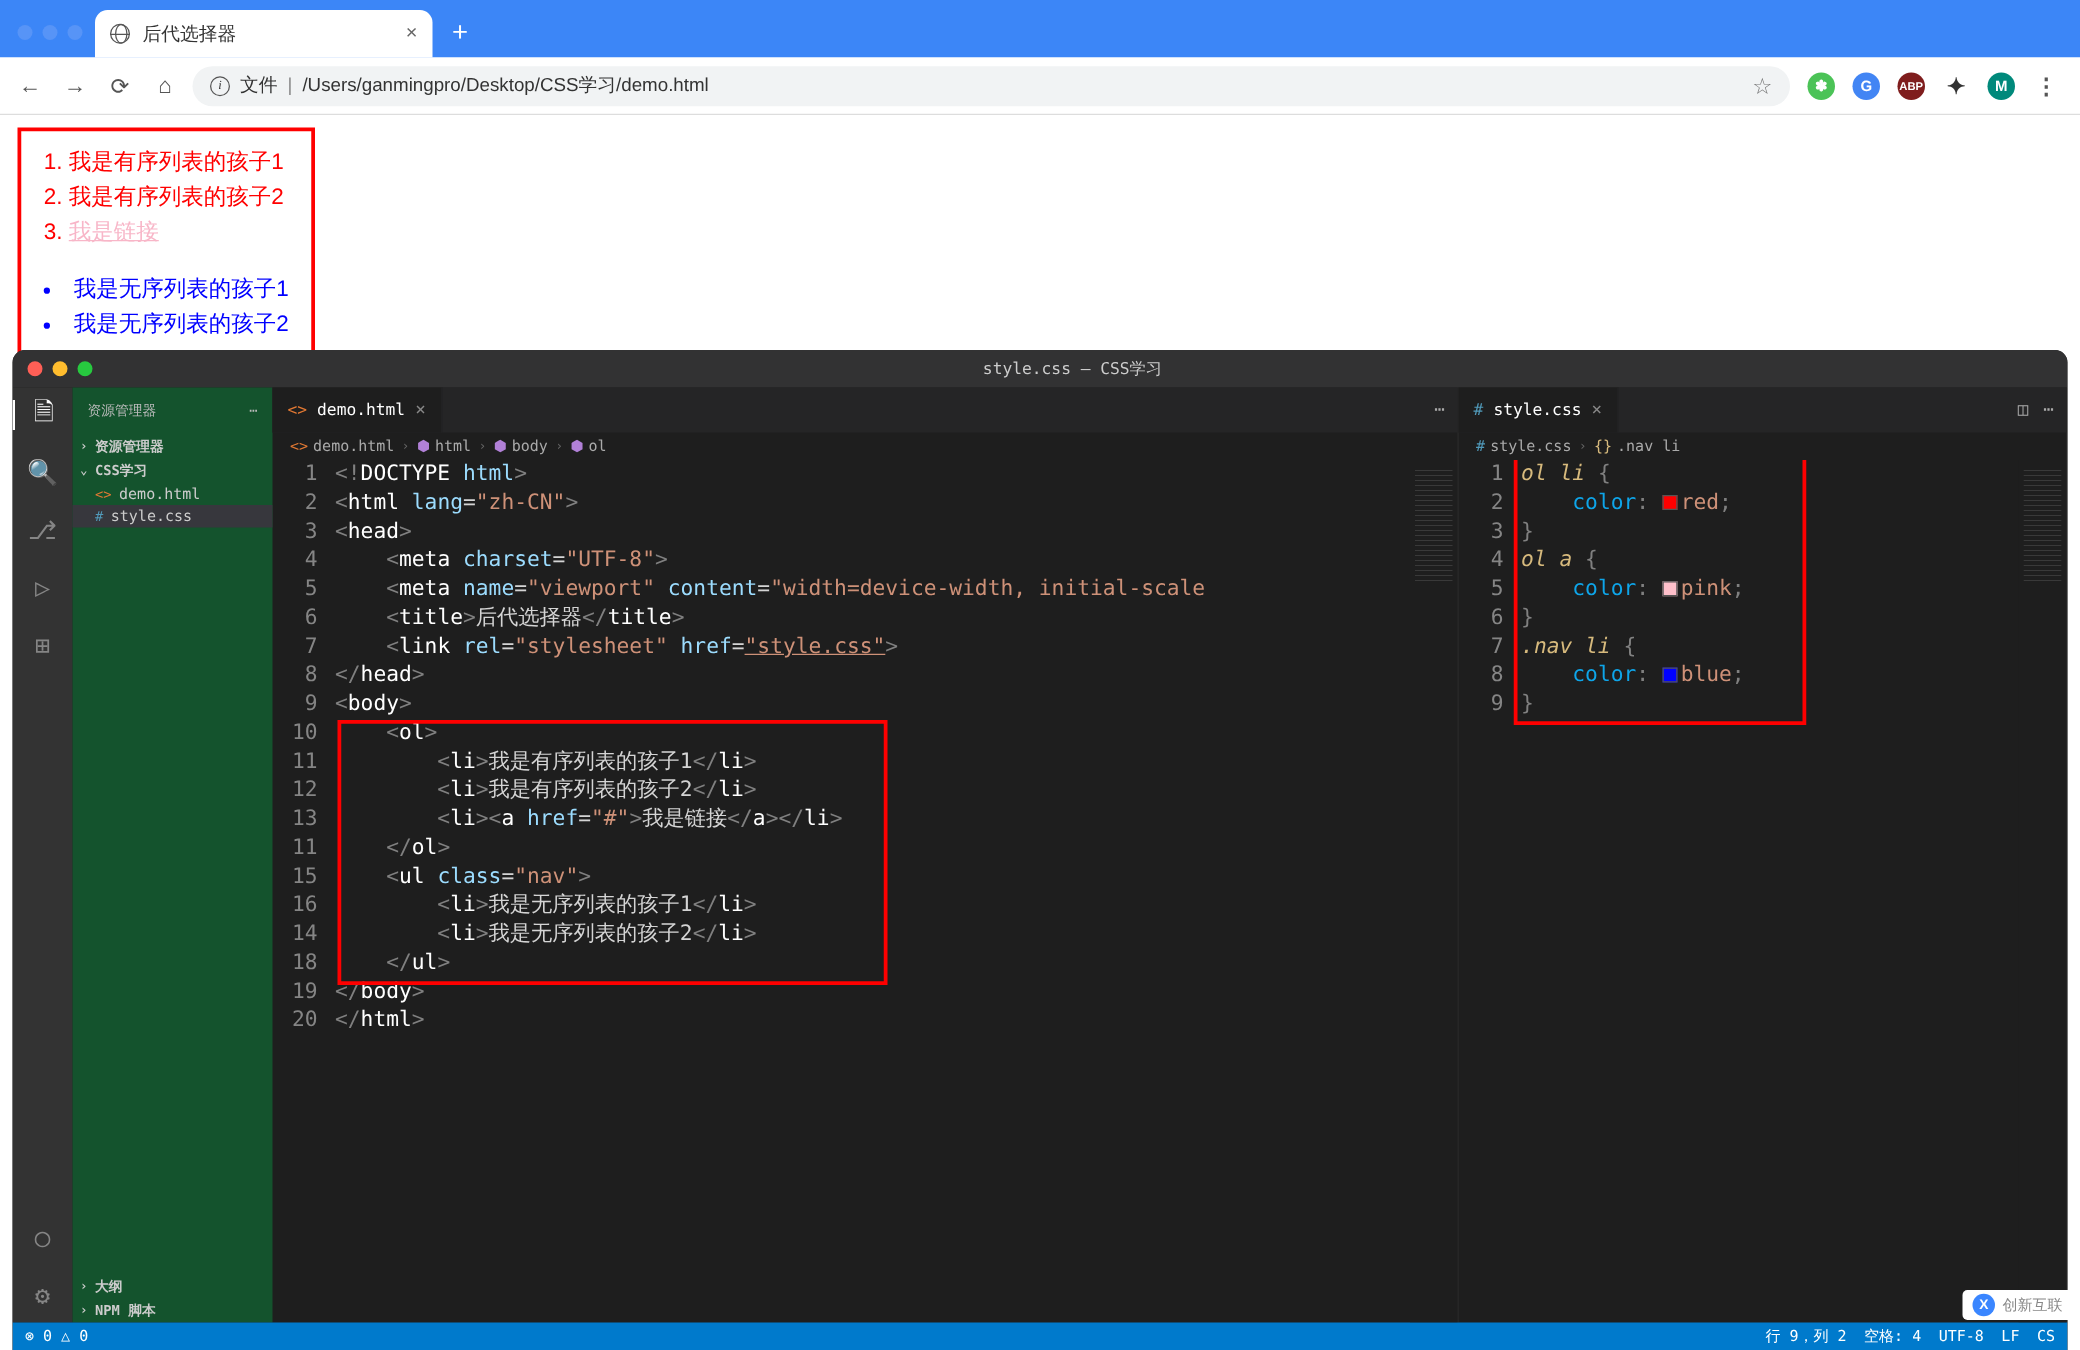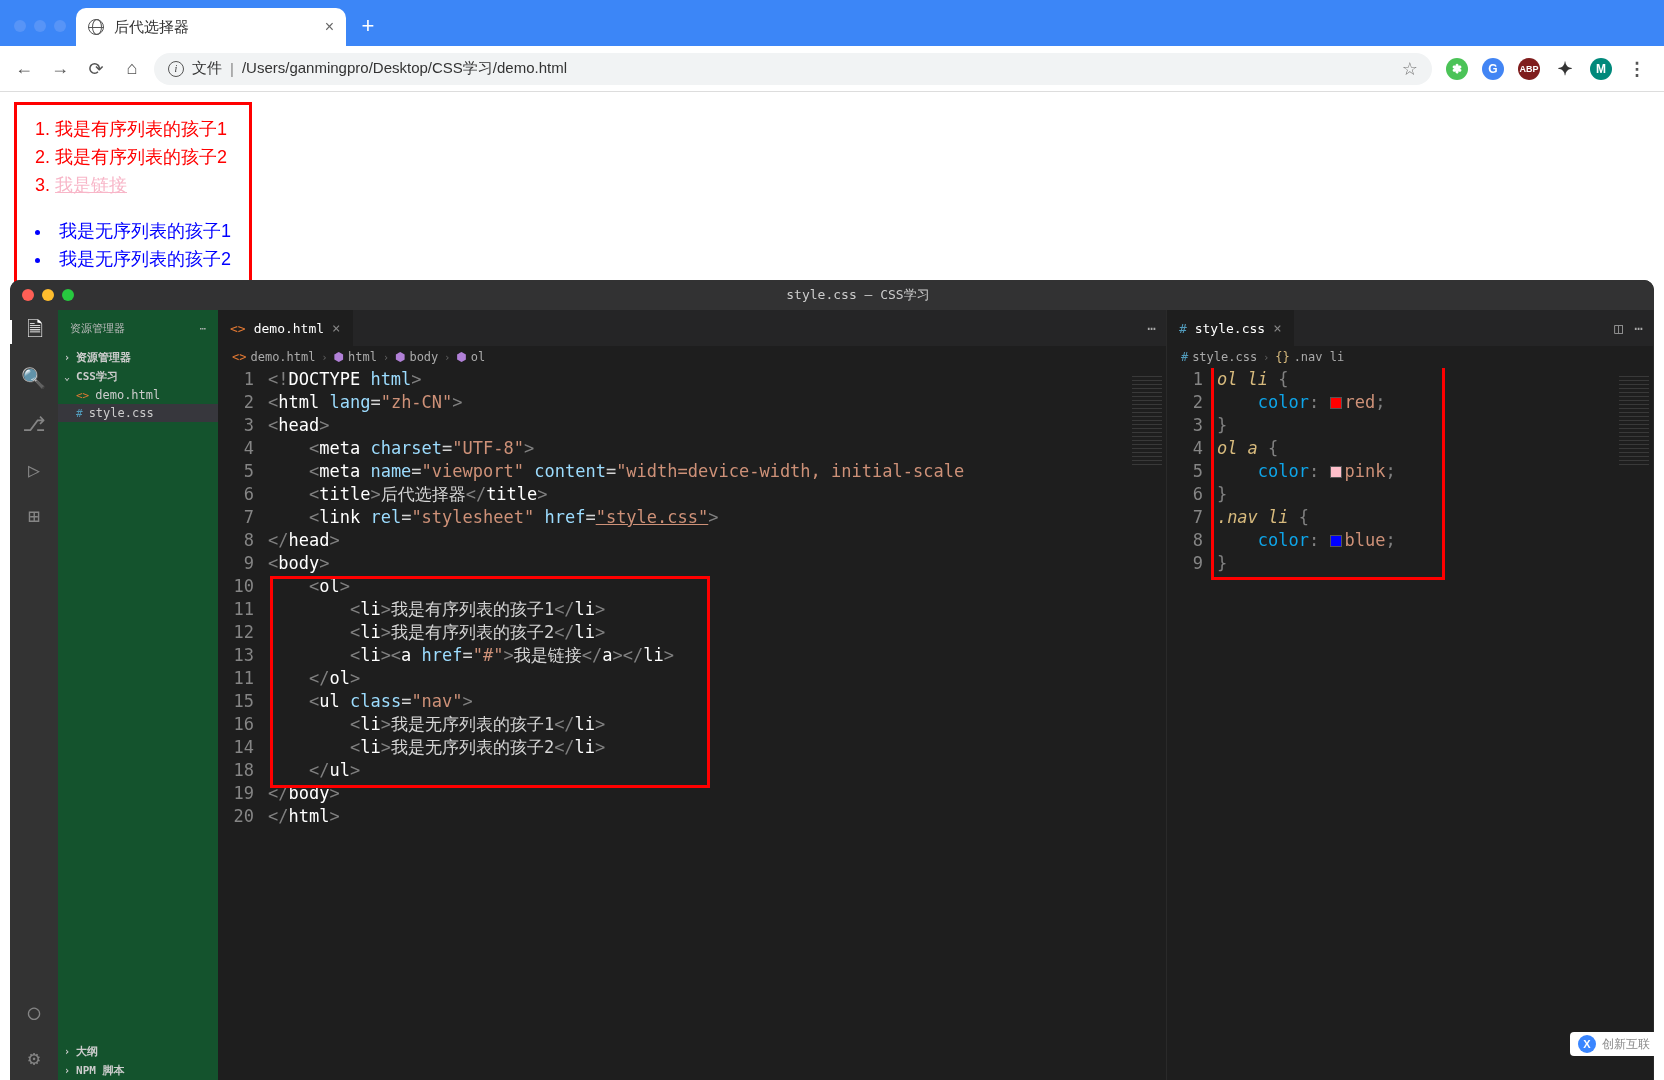--- a/index.html
+++ b/index.html
@@ -301,18 +301,27 @@
               <div>7</div>
               <div>8</div>
               <div>9</div>
             </div>
           <div class="lines" id="lines-right"><div class="red-rect r2"></div><div><span class="se">ol li</span> <span class="pn">{</span></div><div>    <span class="pr">color</span><span class="pn">:</span> <span class="swatch" style="background:#ff0000"></span><span class="st">red</span><span class="pn">;</span></div><div><span class="pn">}</span></div><div><span class="se">ol a</span> <span class="pn">{</span></div><div>    <span class="pr">color</span><span class="pn">:</span> <span class="swatch" style="background:#ffc0cb"></span><span class="st">pink</span><span class="pn">;</span></div><div><span class="pn">}</span></div><div><span class="se">.nav li</span> <span class="pn">{</span></div><div>    <span class="pr">color</span><span class="pn">:</span> <span class="swatch" style="background:#0000ff"></span><span class="st">blue</span><span class="pn">;</span></div><div><span class="pn">}</span></div></div>
           <div class="minimap"></div>
         </div>
       </div>
     </div>
   </div>
+  <div class="statusbar">
+    <span>⊗ 0 △ 0</span>
+    <span class="sb-spacer"></span>
+    <span>行 9，列 2</span>
+    <span>空格: 4</span>
+    <span>UTF-8</span>
+    <span>LF</span>
+    <span>CS</span>
+  </div>
 </div>
 
 <div class="watermark">
   <span class="wm-logo">X</span>
   <span>创新互联</span>
 </div>
 
 </body></html>

